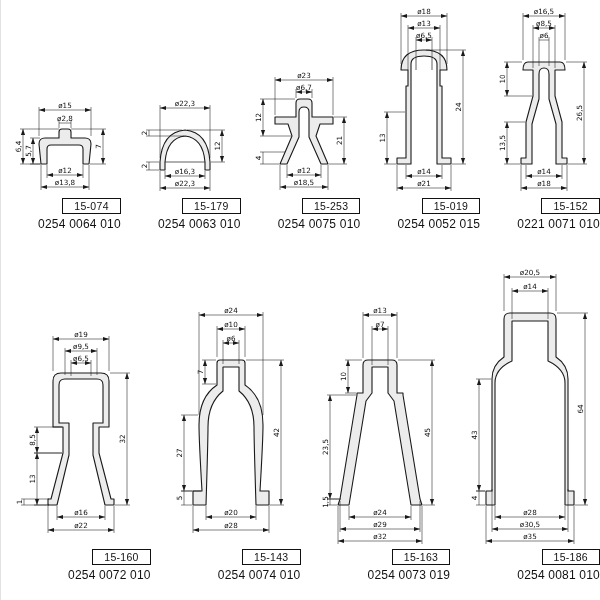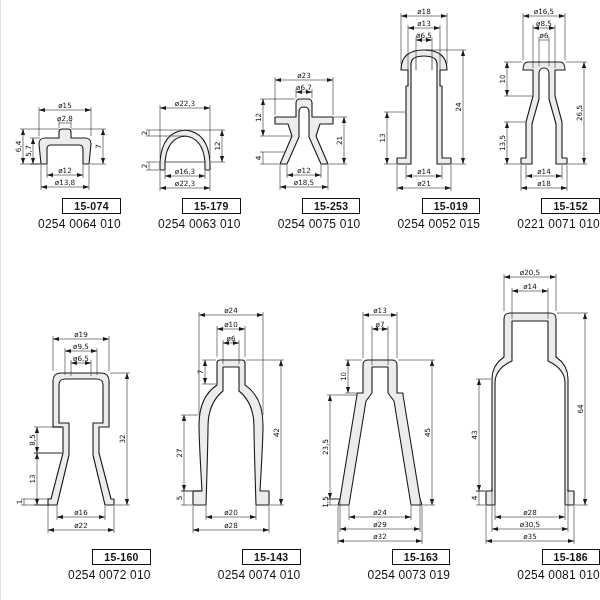--- a/index.html
+++ b/index.html
@@ -17,21 +17,21 @@
   .row{display:flex;justify-content:flex-start}
   .row-top .part{width:120px}
   .row-bottom{margin-top:24px}
   .row-bottom .part{width:150px}
   figure.part{margin:0;display:flex;flex-direction:column;align-items:flex-end}
   .part-svg{display:block}
   .part-svg text{font:7.2px "DejaVu Sans", sans-serif;fill:#111;stroke:none}
   .id-box{
     border:1.2px solid #111;
     padding:1px 11px;
-    font-size:10.5px;font-weight:bold;letter-spacing:.3px;
+    font-size:10.5px;font-weight:normal;letter-spacing:.3px;
     margin-top:4px;background:#fff;
   }
   .code{font-size:12px;margin-top:3px;color:#111;letter-spacing:.2px}
 </style>
 </head>
 <body style="background: rgb(255, 255, 255);">
 
 <div class="page">
 
   <div class="row row-top">

